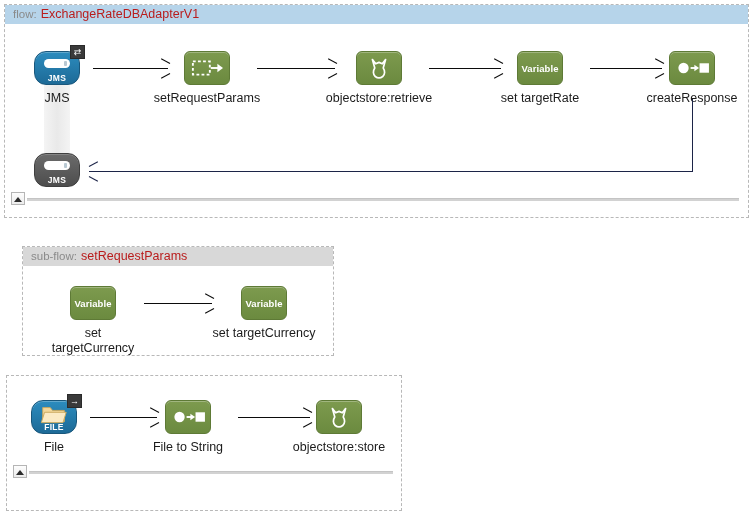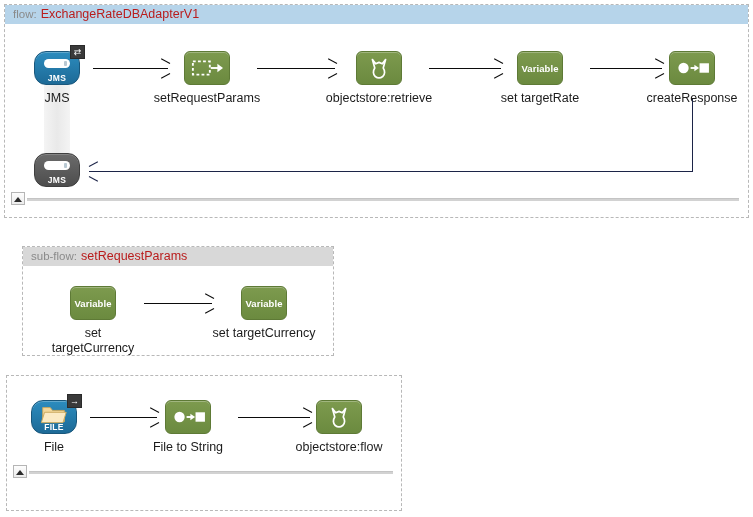--- a/index.html
+++ b/index.html
@@ -390,21 +390,21 @@
       <div class="conn-line" style="left:231px;top:41px;width:72px;"></div>
       <div class="arrow-head" style="left:295px;top:36px;"></div>
 
       <div class="node" style="left:332px;top:24px;">
         <div class="node-icon icon-green">
           <svg class="glyph" viewBox="0 0 46 34">
             <path d="M16,8 L18.5,17 C16.5,20 16.5,24 19,26 C21.5,28 24.5,28 27,26 C29.5,24 29.5,20 27.5,17 L30,8
                      L26.5,12.5 L23,11 L19.5,12.5 Z" fill="none" stroke="#ffffff" stroke-width="1.8" stroke-linejoin="round"></path>
           </svg>
         </div>
-        <div class="node-label">objectstore:flow</div>
+        <div class="node-label">objectstore:store</div>
       </div>
 
       <div class="scroll-strip" style="top:89px;width:380px;">
         <div class="scroll-track"></div>
         <div class="scroll-thumb"></div>
       </div>
 
     </div>
   </div>
 

